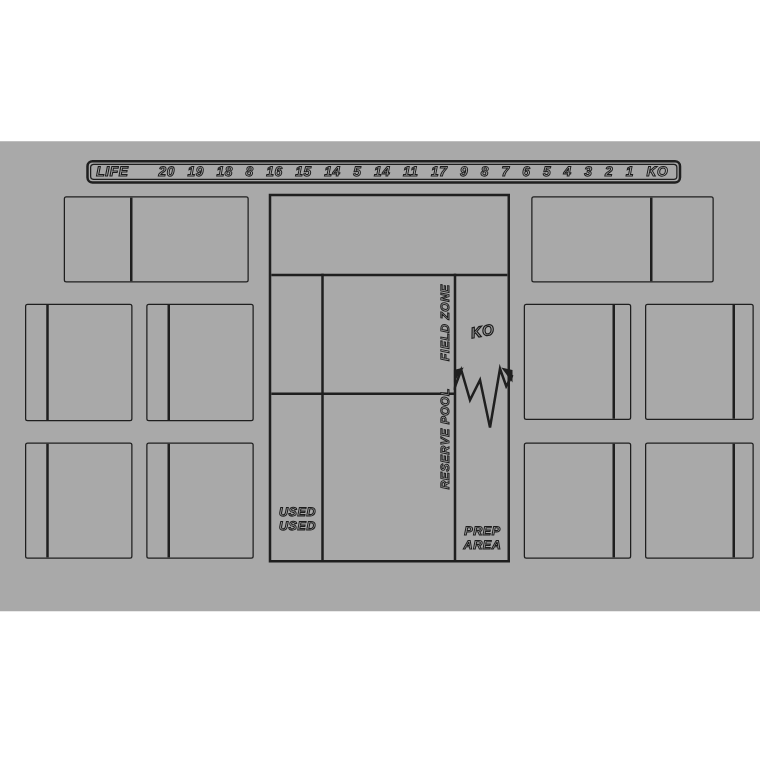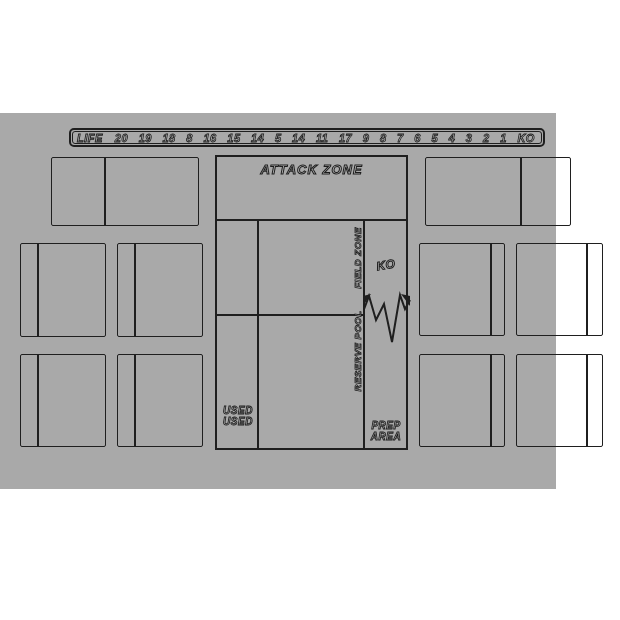--- a/index.html
+++ b/index.html
@@ -3,21 +3,21 @@
 <meta charset="utf-8">
 <style>
   html,body{margin:0;padding:0;}
   #page{
     position:relative; width:620px; height:620px;
     background:var(--page-bg,#ffffff);
     font-family:"Liberation Sans", sans-serif;
     overflow:hidden;
   }
   #mat{
-    position:absolute; left:0; top:113px; width:556px; height:376px;
+    position:absolute; left:0; top:113px; width:608px; height:376px;
     background:var(--mat-bg,#a9a9a9);
   }
   .bubble{
     font-weight:700; font-style:italic;
     color:var(--text-fill,#b0b0b0);
     -webkit-text-stroke:1px var(--text-outline,#1c1c1c);
     letter-spacing:.5px;
     white-space:nowrap;
   }
   
@@ -28,21 +28,21 @@
   }
   #life-bar .inner-frame{
     position:absolute; inset:1px; border:1px solid var(--line,#1f1f1f);
     border-radius:3px; pointer-events:none;
   }
   #life-bar .life-row{
     position:absolute; inset:0; display:flex; align-items:center;
     padding:0 8px 0 6px; box-sizing:border-box;
   }
   .life-label{ font-size:11px; -webkit-text-stroke:.9px var(--text-outline,#1c1c1c); }
-  .life-values{ flex:1; display:flex; justify-content:space-between; margin-left:12px;text-align:right; }
+  .life-values{ flex:1; display:flex; justify-content:space-between; margin-left:24px;text-align:right; }
   .life-value{ font-size:11px; -webkit-text-stroke:.8px var(--text-outline,#1c1c1c); }
   
   .slot{
     position:absolute; border:1.5px solid var(--line,#1f1f1f);
     border-radius:2px; box-sizing:border-box;
   }
   .slot-line{
     position:absolute; top:0; bottom:0; width:1.5px;
     background:var(--line,#1f1f1f);
   }
@@ -151,21 +151,20 @@
       <div class="zone-hit" style="left:147px;top:63px;width:42px;height:75px;"></div>
       <div class="zone-hit" style="left:147px;top:195px;width:42px;height:96px;"></div>
       <div class="zone-hit" style="left:0;top:158px;width:40px;height:133px;"></div>
 
       <svg id="ko-tear" width="48" height="70" viewBox="0 0 48 70">
         <polyline points="0,30 6,14 13,38 21,22 29,60 37,13 42,27 47,18" fill="none" stroke="#1f1f1f" stroke-width="2" stroke-linejoin="miter"></polyline>
         <polygon points="0,14 8,12 0,24" fill="#1f1f1f"></polygon>
         <polygon points="38,12 47,14 47,24" fill="#1f1f1f"></polygon>
       </svg>
 
-      <div class="bubble center-label">ATTACK ZONE</div>
       <div class="bubble vlabel" style="left:140px;top:101px;">FIELD ZONE</div>
       <div class="bubble vlabel" style="left:140px;top:194px;">RESERVE POOL</div>
       <div class="bubble ko-label" style="left:169px;top:108px;">KO</div>
       <div class="bubble pile-label" style="left:21px;top:259px;">
         <span>USED</span><br>
         <span>USED</span>
       </div>
       <div class="bubble pile-label" style="left:169px;top:274px;">
         <span>PREP</span><br>
         <span>AREA</span>

